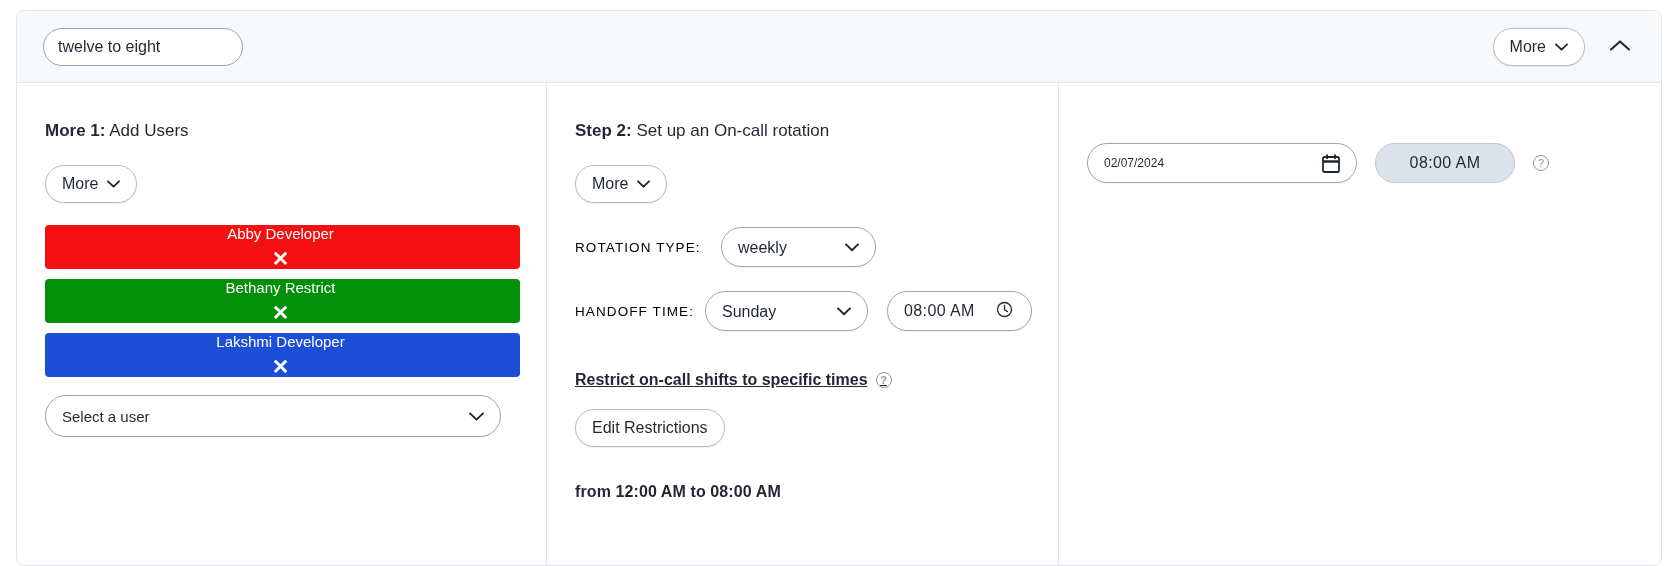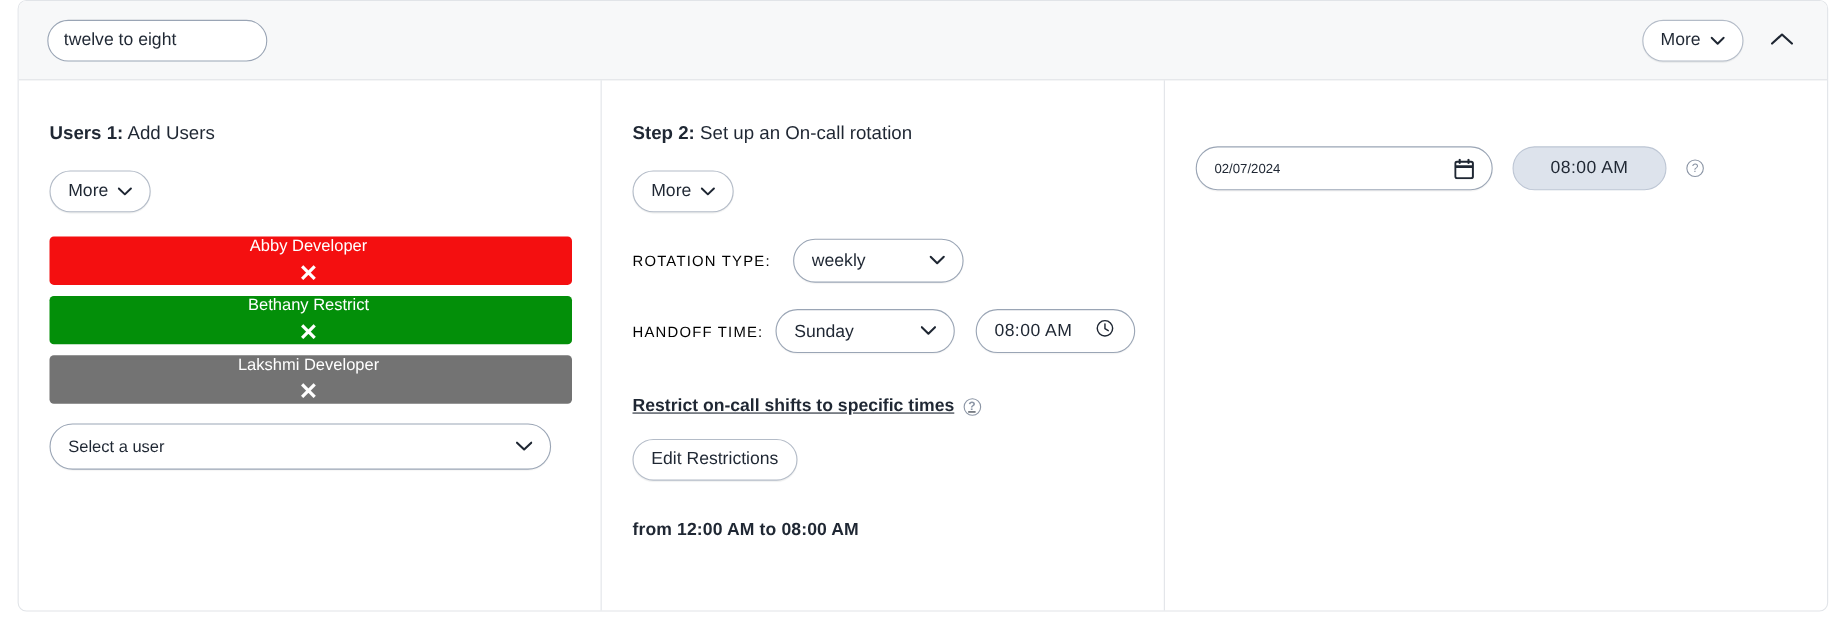--- a/index.html
+++ b/index.html
@@ -12,21 +12,21 @@
   }
   body {
     width: 1678px;
     height: 566px;
     overflow: hidden;
   }
 
   .layer-card {
     position: absolute;
     left: 16px;
-    top: 0;
+    top: 10px;
     width: 1646px;
     height: 556px;
     border: 1px solid #e1e4e8;
     border-radius: 8px;
     background: #ffffff;
     overflow: hidden;
   }
 
   
   .layer-header {
@@ -342,42 +342,42 @@
             </svg>
         </span>
       </button>
     </div>
   </div>
 
   <div class="columns">
 
     <div class="col col-1">
       <div class="step-title">
-        <b>Users 1:</b><span> Add Users</span>
+        <b>More 1:</b><span> Add Users</span>
       </div>
 
       <button class="btn">
         <span>More</span>
         <span class="caret">
           <svg width="13" height="8" viewBox="0 0 13 8">
               <path d="M1 1.3L6.5 6.7 12 1.3" stroke="#1f2733" stroke-width="1.8" fill="none" stroke-linecap="round" stroke-linejoin="round"></path>
             </svg>
         </span>
       </button>
 
       <div class="user-list">
         <div class="user-chip" style="background:#f40f10">
           <span class="uname">Abby Developer</span>
           <button class="chip-remove">✕</button>
         </div>
         <div class="user-chip" style="background:#038f09">
           <span class="uname">Bethany Restrict</span>
           <button class="chip-remove">✕</button>
         </div>
-        <div class="user-chip" style="background:#737373">
+        <div class="user-chip" style="background:#1d4ed8">
           <span class="uname">Lakshmi Developer</span>
           <button class="chip-remove">✕</button>
         </div>
       </div>
 
       <div class="select-wrap" style="margin-top:8px;">
         <select class="user-select">
           <option>Select a user</option>
         </select>
         <span class="caret-abs">

